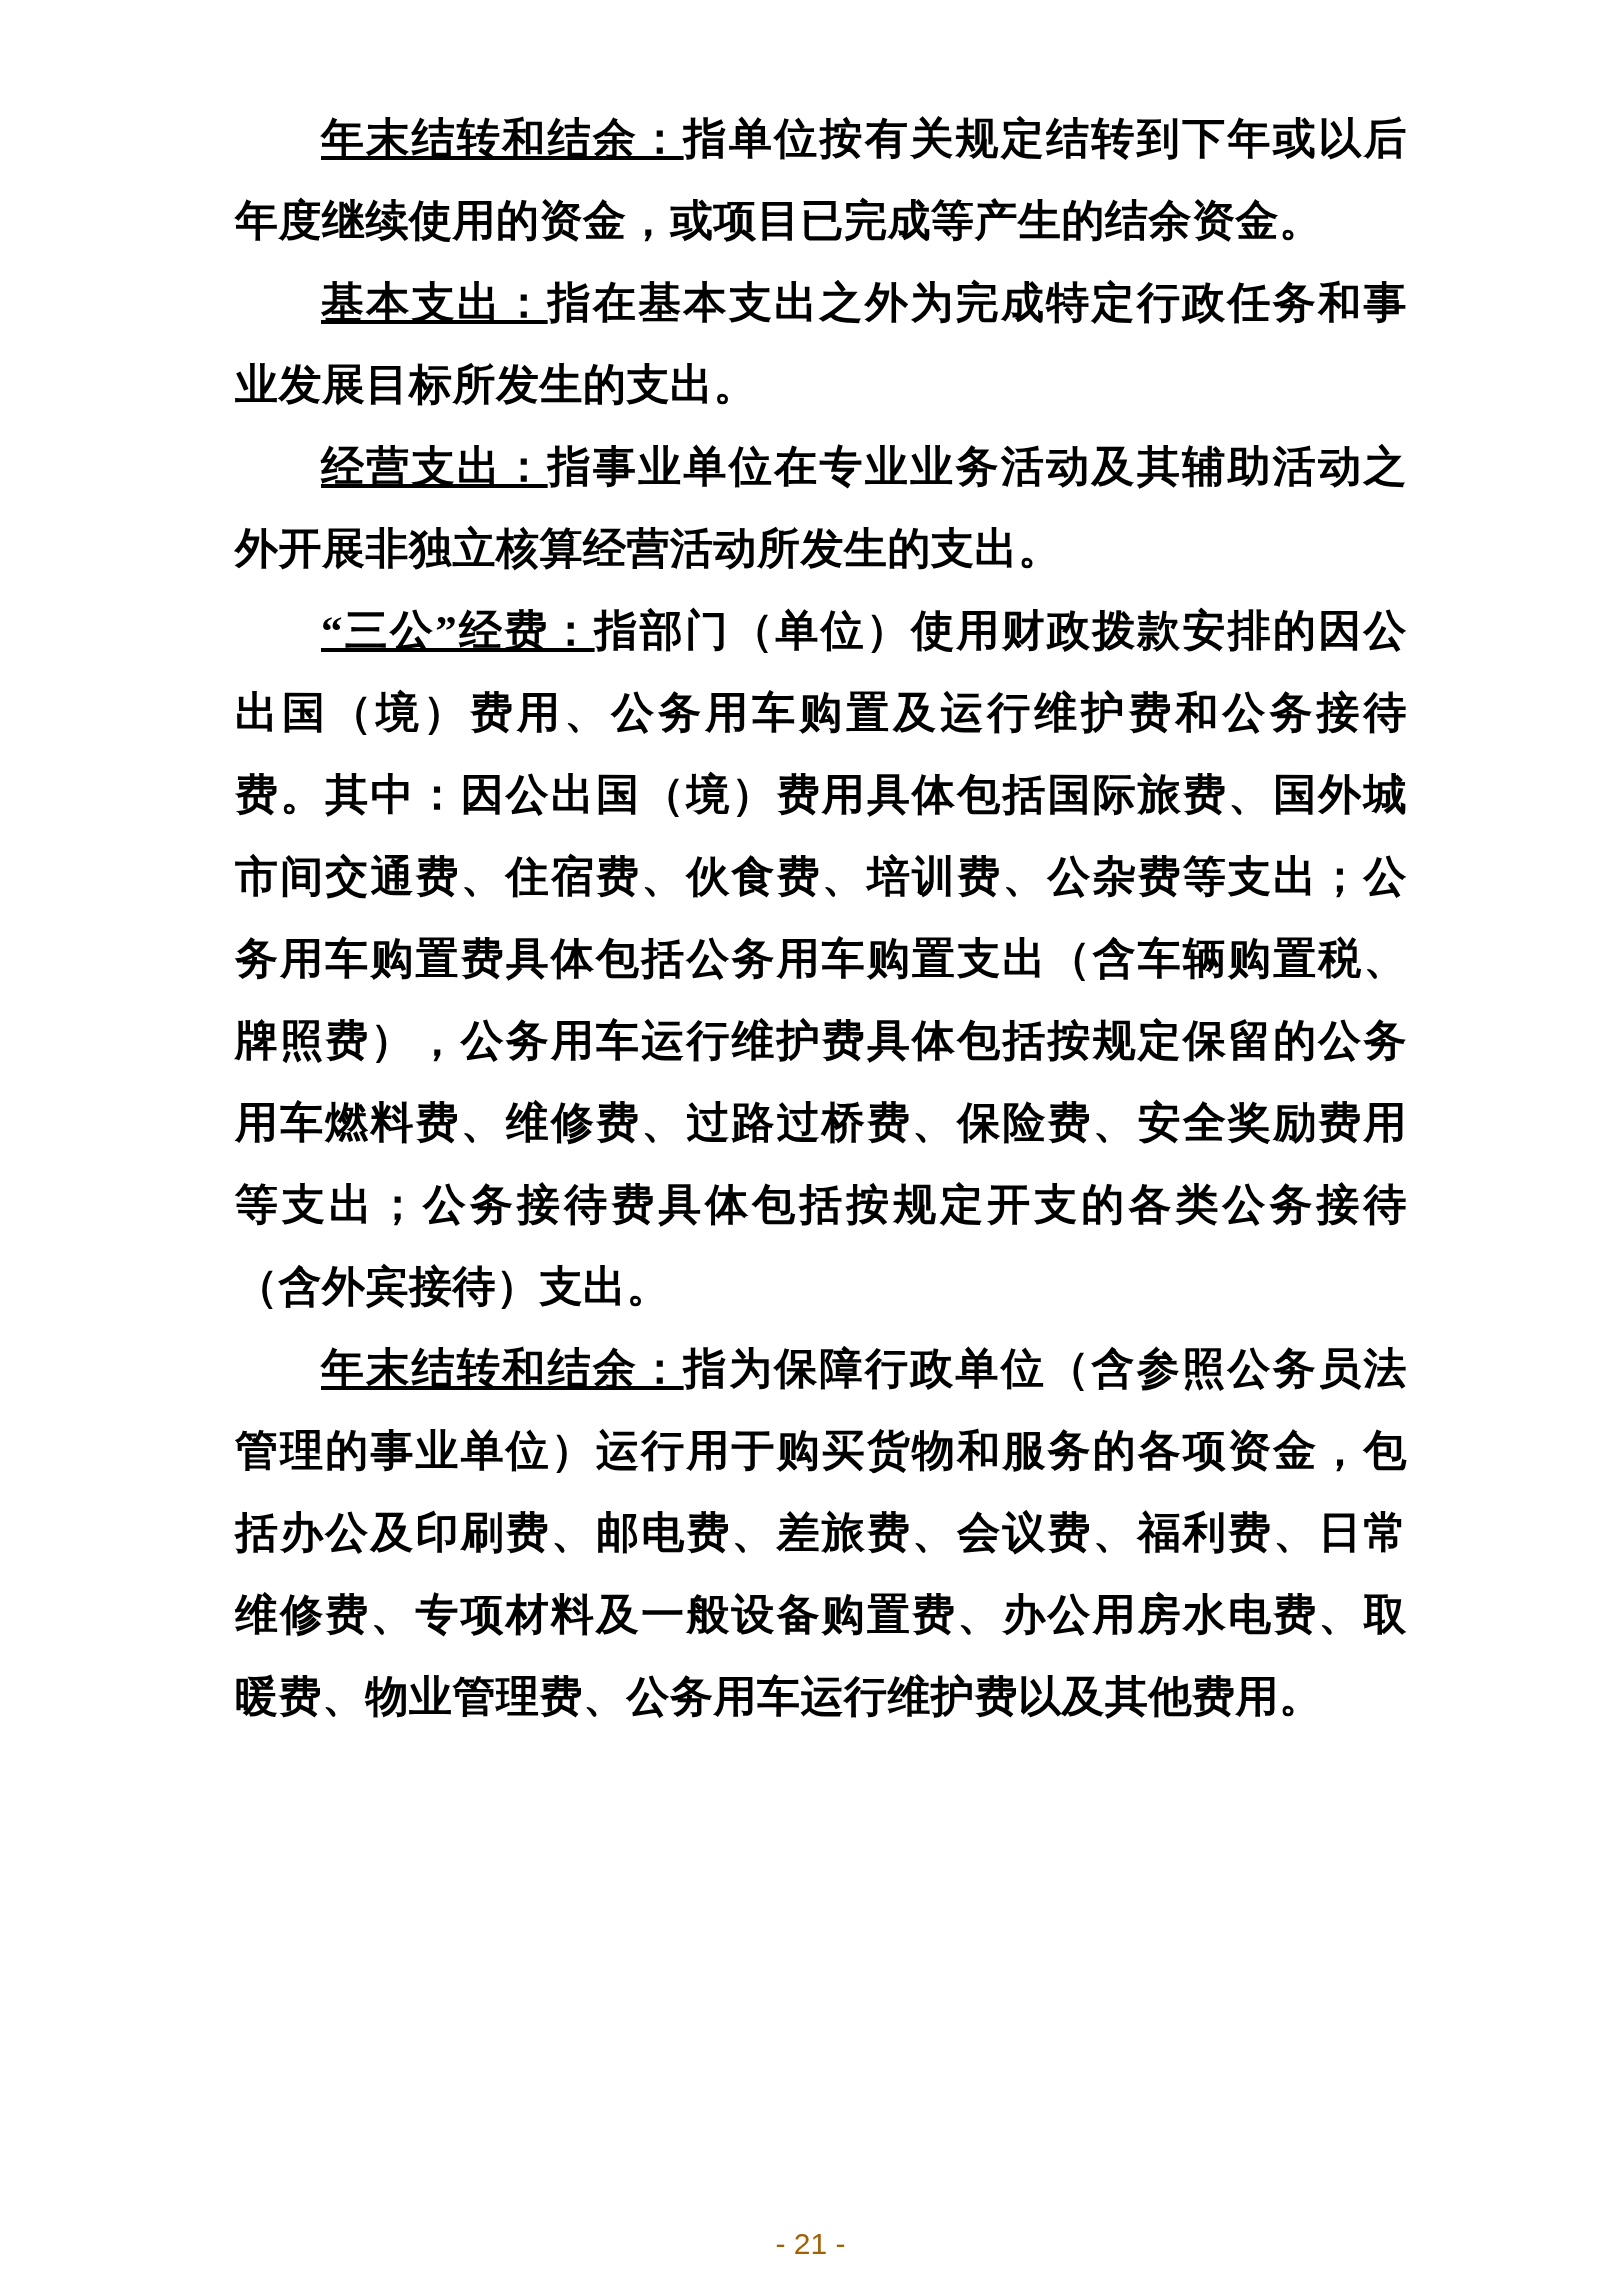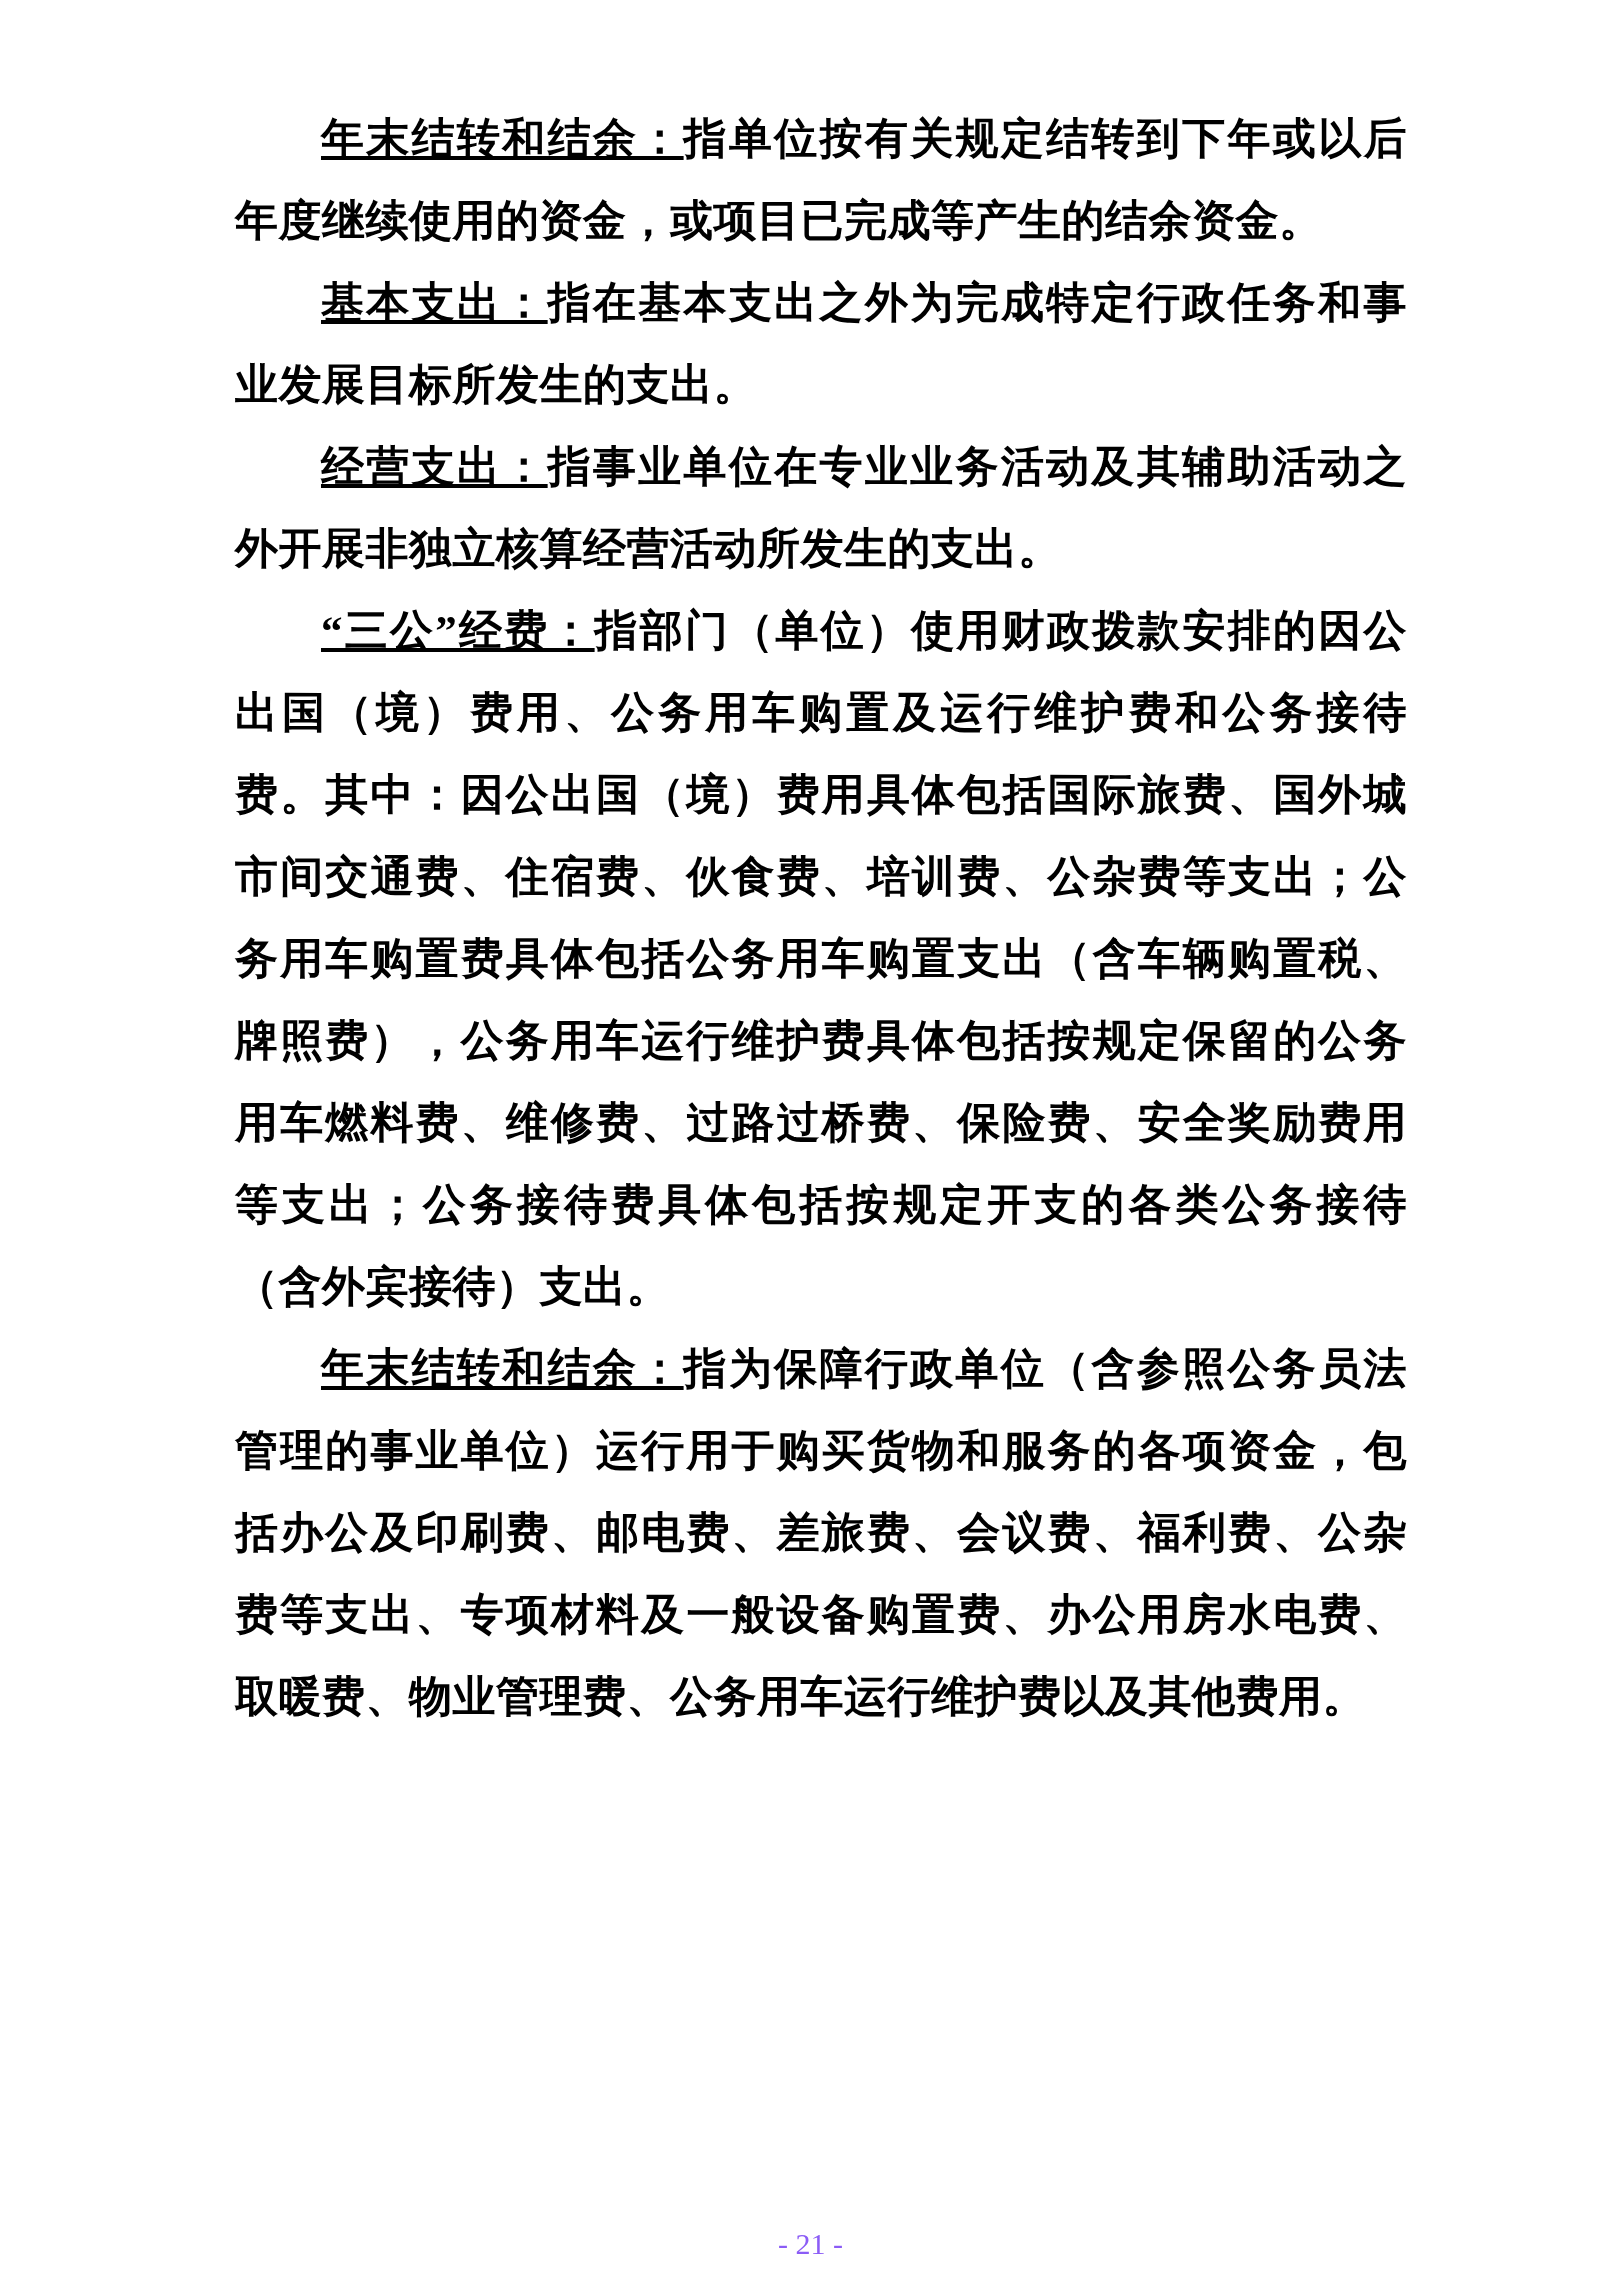--- a/index.html
+++ b/index.html
@@ -38,39 +38,39 @@
   }
   .body-text {
     font-weight: bold;
   }
   .page-number {
     position: absolute;
     top: 2227px;
     left: 0;
     width: 100%;
     text-align: center;
-    font-family: Liberation Serif, serif;
+    font-family: Liberation Sans, sans-serif;
     font-size: 30px;
-    color: #8b5cf6;
+    color: #a16207;
   }
 </style>
 </head>
 <body>
 
 <div class="page">
   <div class="content">
 
     <p class="para"><span class="term">年末结转和结余：</span><span class="body-text">指单位按有关规定结转到下年或以后年度继续使用的资金，或项目已完成等产生的结余资金。</span></p>
 
 
     <p class="para"><span class="term">基本支出：</span><span class="body-text">指在基本支出之外为完成特定行政任务和事业发展目标所发生的支出。</span></p>
 
     <p class="para"><span class="term">经营支出：</span><span class="body-text">指事业单位在专业业务活动及其辅助活动之外开展非独立核算经营活动所发生的支出。</span></p>
 
     <p class="para"><span class="term">“三公”经费：</span><span class="body-text">指部门（单位）使用财政拨款安排的因公出国（境）费用、公务用车购置及运行维护费和公务接待费。其中：因公出国（境）费用具体包括国际旅费、国外城市间交通费、住宿费、伙食费、培训费、公杂费等支出；公务用车购置费具体包括公务用车购置支出（含车辆购置税、牌照费），公务用车运行维护费具体包括按规定保留的公务用车燃料费、维修费、过路过桥费、保险费、安全奖励费用等支出；公务接待费具体包括按规定开支的各类公务接待（含外宾接待）支出。</span></p>
 
-    <p class="para"><span class="term">年末结转和结余：</span><span class="body-text">指为保障行政单位（含参照公务员法管理的事业单位）运行用于购买货物和服务的各项资金，包括办公及印刷费、邮电费、差旅费、会议费、福利费、公杂费等支出、专项材料及一般设备购置费、办公用房水电费、取暖费、物业管理费、公务用车运行维护费以及其他费用。</span></p>
+    <p class="para"><span class="term">年末结转和结余：</span><span class="body-text">指为保障行政单位（含参照公务员法管理的事业单位）运行用于购买货物和服务的各项资金，包括办公及印刷费、邮电费、差旅费、会议费、福利费、日常维修费、专项材料及一般设备购置费、办公用房水电费、取暖费、物业管理费、公务用车运行维护费以及其他费用。</span></p>
 
   </div>
 
   <div class="page-number">- 21 -</div>
 </div>
 
 
 </body></html>

